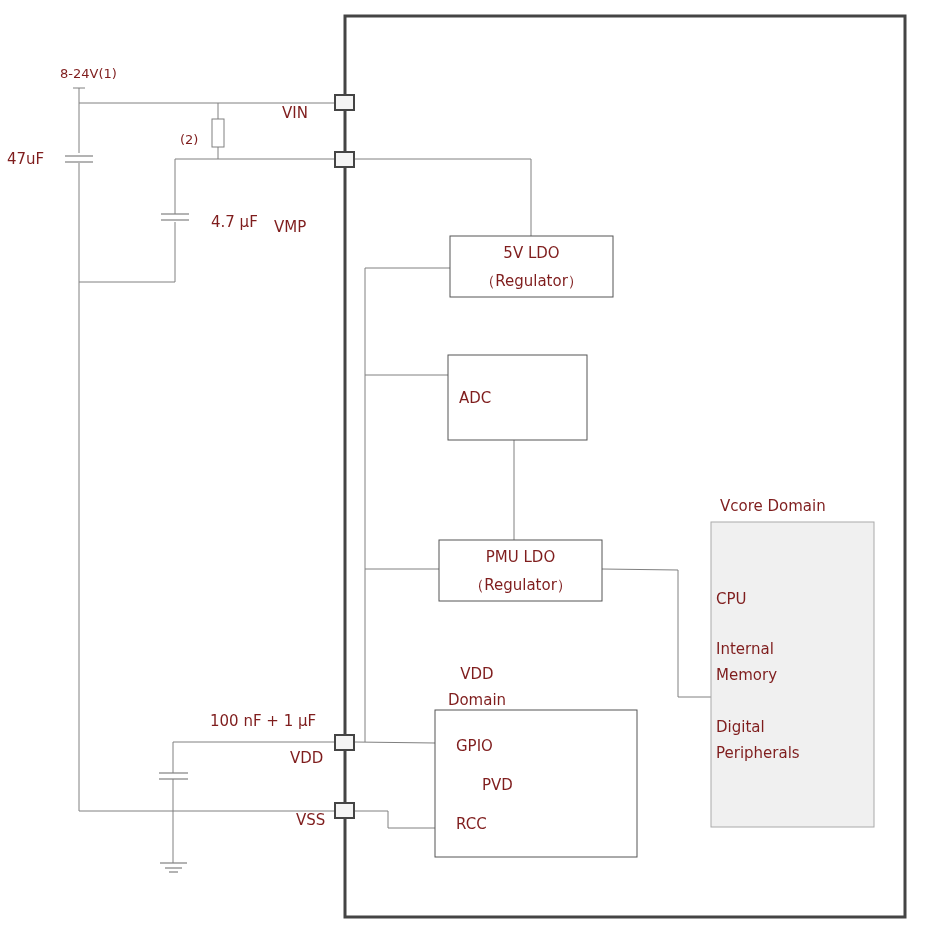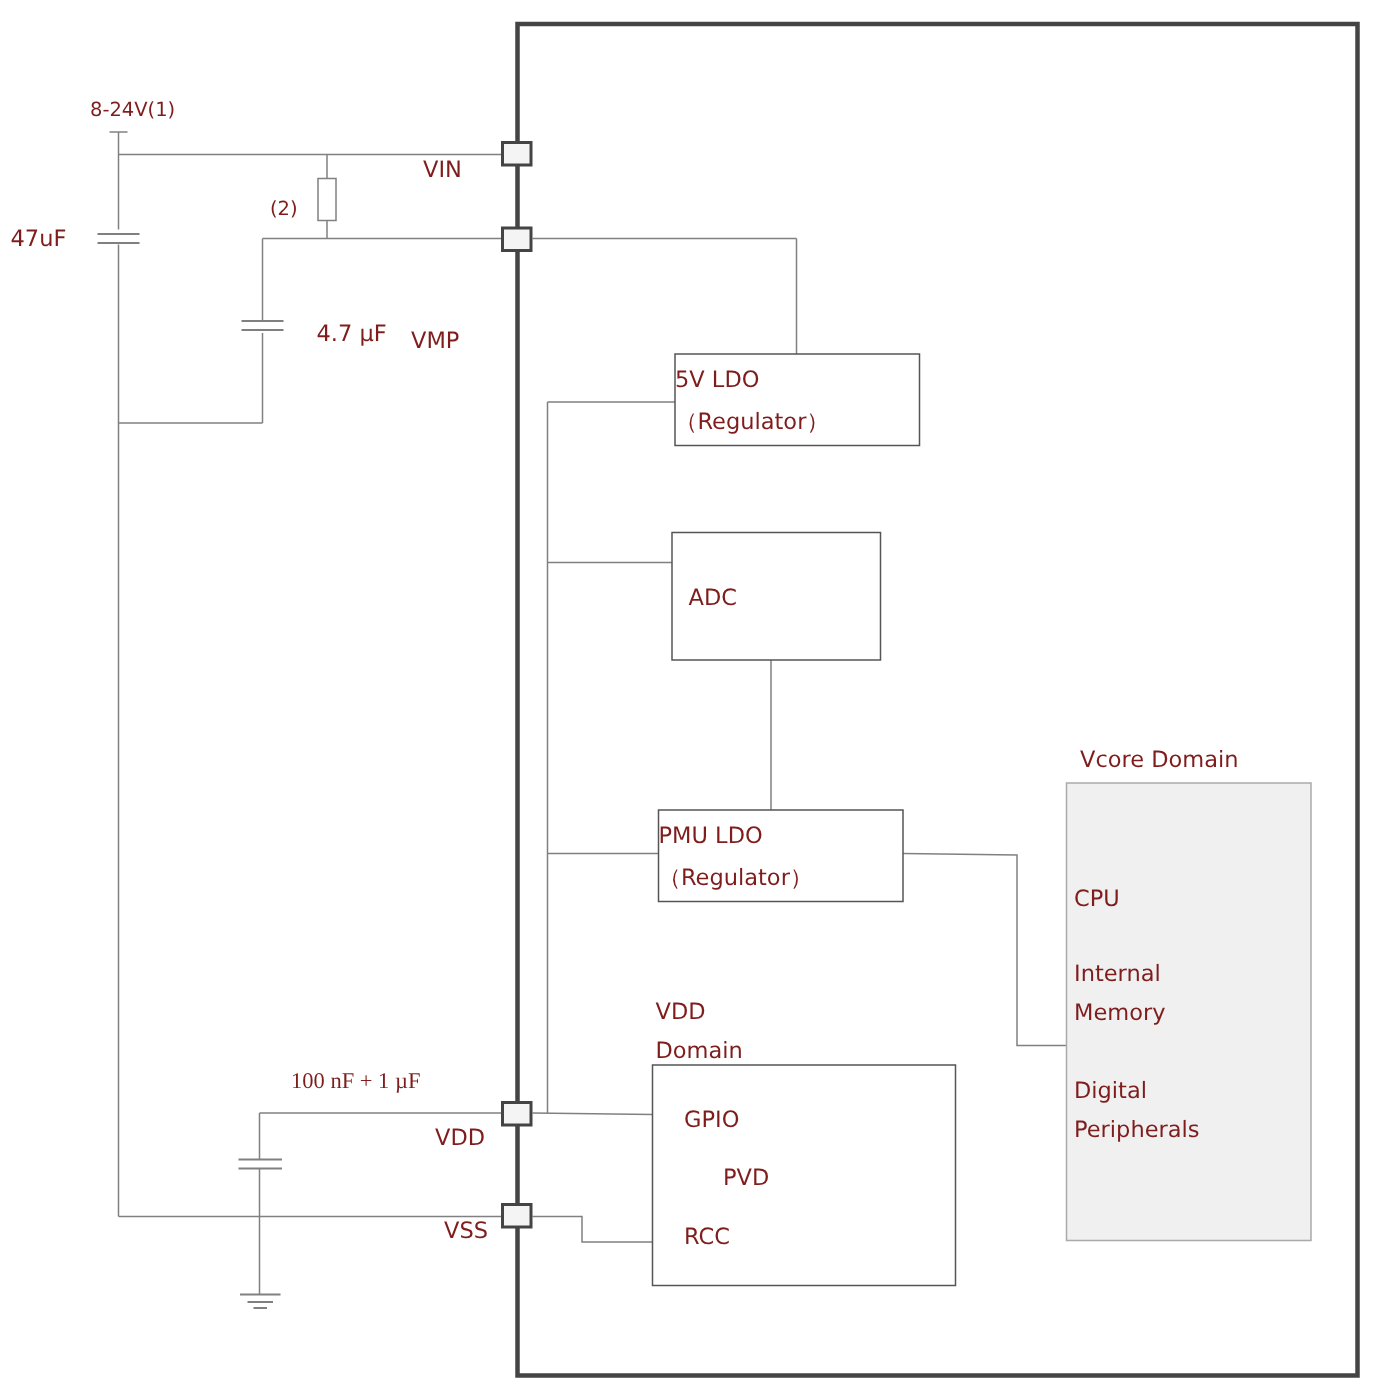--- a/index.html
+++ b/index.html
@@ -1,21 +1,21 @@
 <!DOCTYPE html>
 <html><head>
 <meta charset="utf-8">
 <style>
   html, body { margin: 0; padding: 0; background: #ffffff; }
   body { width: 925px; height: 933px; position: relative; overflow: hidden;
          font-family: "DejaVu Sans", "Liberation Sans", sans-serif; color: #111; }
   svg { position: absolute; left: 0; top: 0; }
   .t { position: absolute; font-size: 15px; line-height: 18px; white-space: nowrap; color: #7f1d1d; }
   .ts { font-size: 13px; }
-  .center { text-align: left; }
+  .center { text-align: center; }
 </style>
 </head>
 <body>
 
 <svg width="925" height="933" viewBox="0 0 925 933">
 
   <path d="M345,16 L905,16 L905,917 L345,917 Z" fill="none" stroke="#444" stroke-width="3"></path>
 
   <g stroke="#808080" stroke-width="1" fill="none">
     <line x1="73" y1="88" x2="85" y2="88"></line>
@@ -81,21 +81,21 @@
     <rect x="335" y="152" width="19" height="15"></rect>
     <rect x="335" y="735" width="19" height="15"></rect>
     <rect x="335" y="803" width="19" height="15"></rect>
   </g>
 </svg>
 
 <div class="t ts" style="left:60px;top:65px;">8-24V(1)</div>
 <div class="t" style="left:7px;top:150px;text-align:right;">47uF</div>
 <div class="t ts" style="left:180px;top:131px;">(2)</div>
 <div class="t" style="left:211px;top:213px;">4.7 µF</div>
-<div class="t" style="left:194px;top:712px;font-family:Liberation Serif, serif;">100 nF + 1 µF</div>
+<div class="t" style="left:210px;top:712px;">100 nF + 1 µF</div>
 
 <div class="t" style="left:282px;top:65px;margin-top:39px;">VIN</div>
 <div class="t" style="left:274px;top:178px;margin-top:40px;">VMP</div>
 <div class="t" style="left:290px;top:749px;">VDD</div>
 <div class="t" style="left:296px;top:811px;">VSS</div>
 
 <div class="t center" style="left:450px;top:244px;width:163px;">5V  LDO</div>
 <div class="t center" style="left:450px;top:272px;width:163px;">（Regulator）</div>
 
 <div class="t" style="left:459px;top:389px;">ADC</div>

